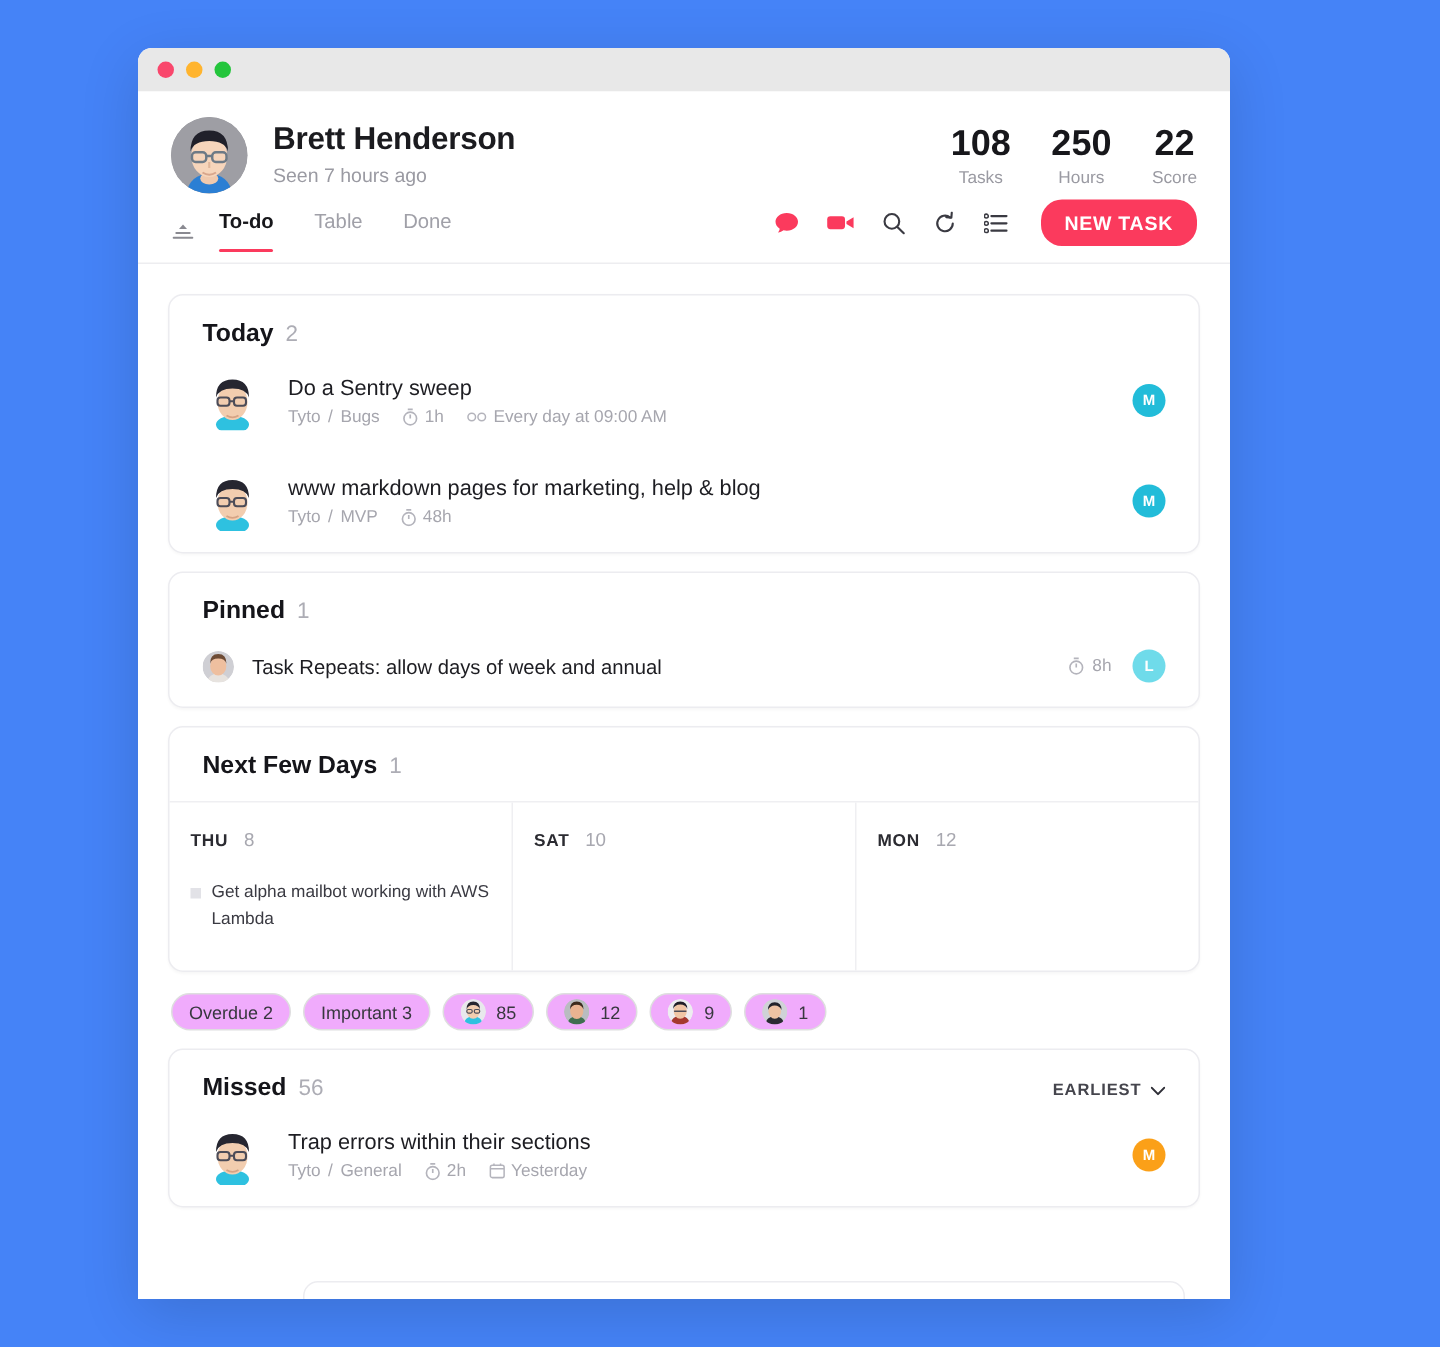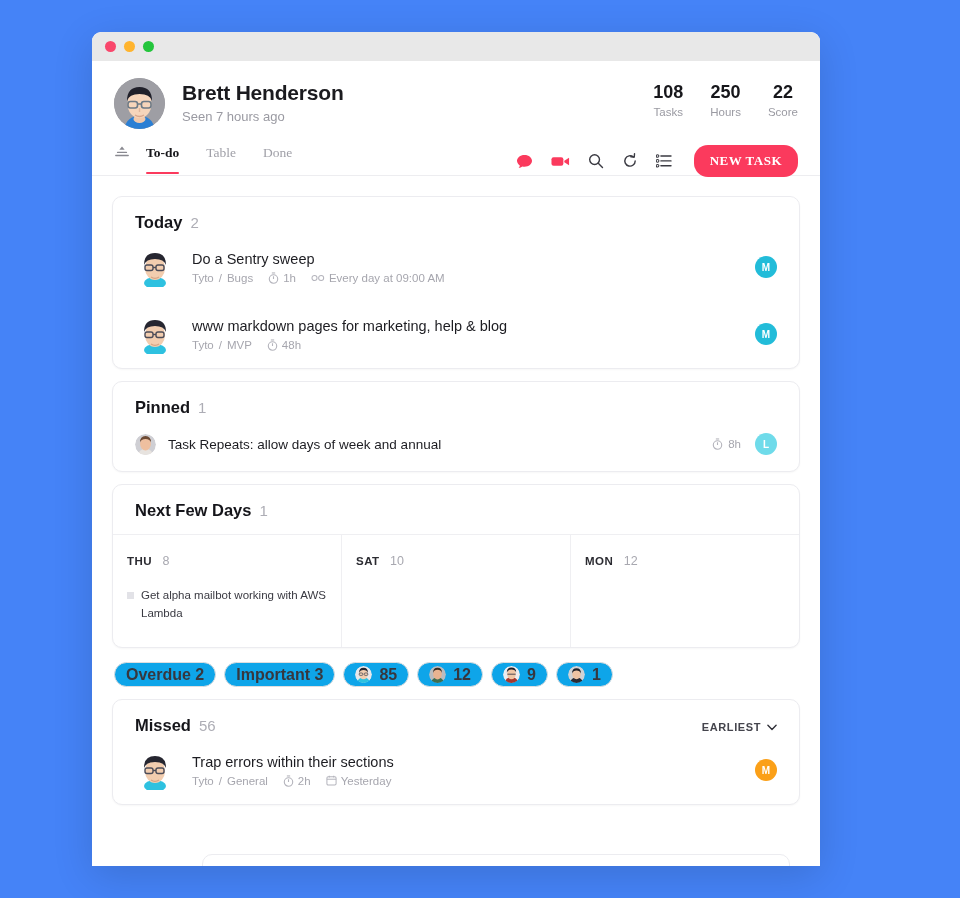--- a/index.html
+++ b/index.html
@@ -42,30 +42,29 @@
     flex: 0 0 51px; overflow: hidden; background: #9b9ba0;
   }
   .who { margin-left: 17px; padding-top: 3px; flex: 1; }
   .uname {
     font-size: 21px; font-weight: bold; color: #1b1b1f; letter-spacing: -.2px;
   }
   .useen { font-size: 13px; color: #9a9aa2; margin-top: 4px; }
 
   .stats { display: flex; gap: 27px; padding-top: 4px; }
   .stat { text-align: center; }
-  .stat .num { font-size: 18px; font-weight: bold; color: #17171b; }
+  .stat .num { font-size: 24px; font-weight: bold; color: #17171b; }
   .stat .lbl { font-size: 11.5px; color: #9a9aa2; margin-top: 3px; }
 
   
   .tabsrow {
-    display: flex; align-items: flex-start;
+    display: flex; align-items: center;
     padding: 16px 22px 12px 22px;
     border-bottom: 1px solid #ededf0;
     height: 47px;
-    font-family: Liberation Serif, serif;
   }
   .filter-icon { width: 18px; margin-right: 14px; opacity: .72; display: flex; }
   .tabs { display: flex; gap: 27px; }
   .tab {
     font-size: 13.5px; color: #a0a0a8; position: relative;
     padding-bottom: 13px; cursor: pointer; white-space: nowrap;
   }
   .tab.active { color: #17171b; font-weight: bold; }
   .tab.active::after {
     content: ""; position: absolute; left: 0; right: 0; bottom: 0;
@@ -130,22 +129,22 @@
     display: flex; gap: 7px; margin-top: 18px;
     font-size: 11.5px; color: #3a3a42; line-height: 1.55;
   }
   .cal-sq { width: 7px; height: 7px; background: #e2e2e7; flex: 0 0 7px; margin-top: 5px; }
 
   
   .chips { display: flex; gap: 8px; padding: 2px 0 12px 2px; }
   .chip {
     display: flex; align-items: center; gap: 7px;
     border: 1px solid #dededf; border-radius: 13px;
-    padding: 4px 11px; background: #0ea5e9;
-    font-size: 16px; color: #37373e; cursor: pointer; height: 25px; font-weight: bold;
+    padding: 4px 11px; background: #f0abfc;
+    font-size: 12px; color: #37373e; cursor: pointer; height: 25px;
   }
   .chip .cav { width: 17px; height: 17px; border-radius: 50%; overflow: hidden; flex: 0 0 17px; }
 
   .peek {
     position: absolute; left: 110px; right: 30px; bottom: -14px; height: 26px;
     background: #fff; border: 1px solid #ececf0; border-radius: 10px;
   }
   svg { display: block; }
 </style>
 </head>

